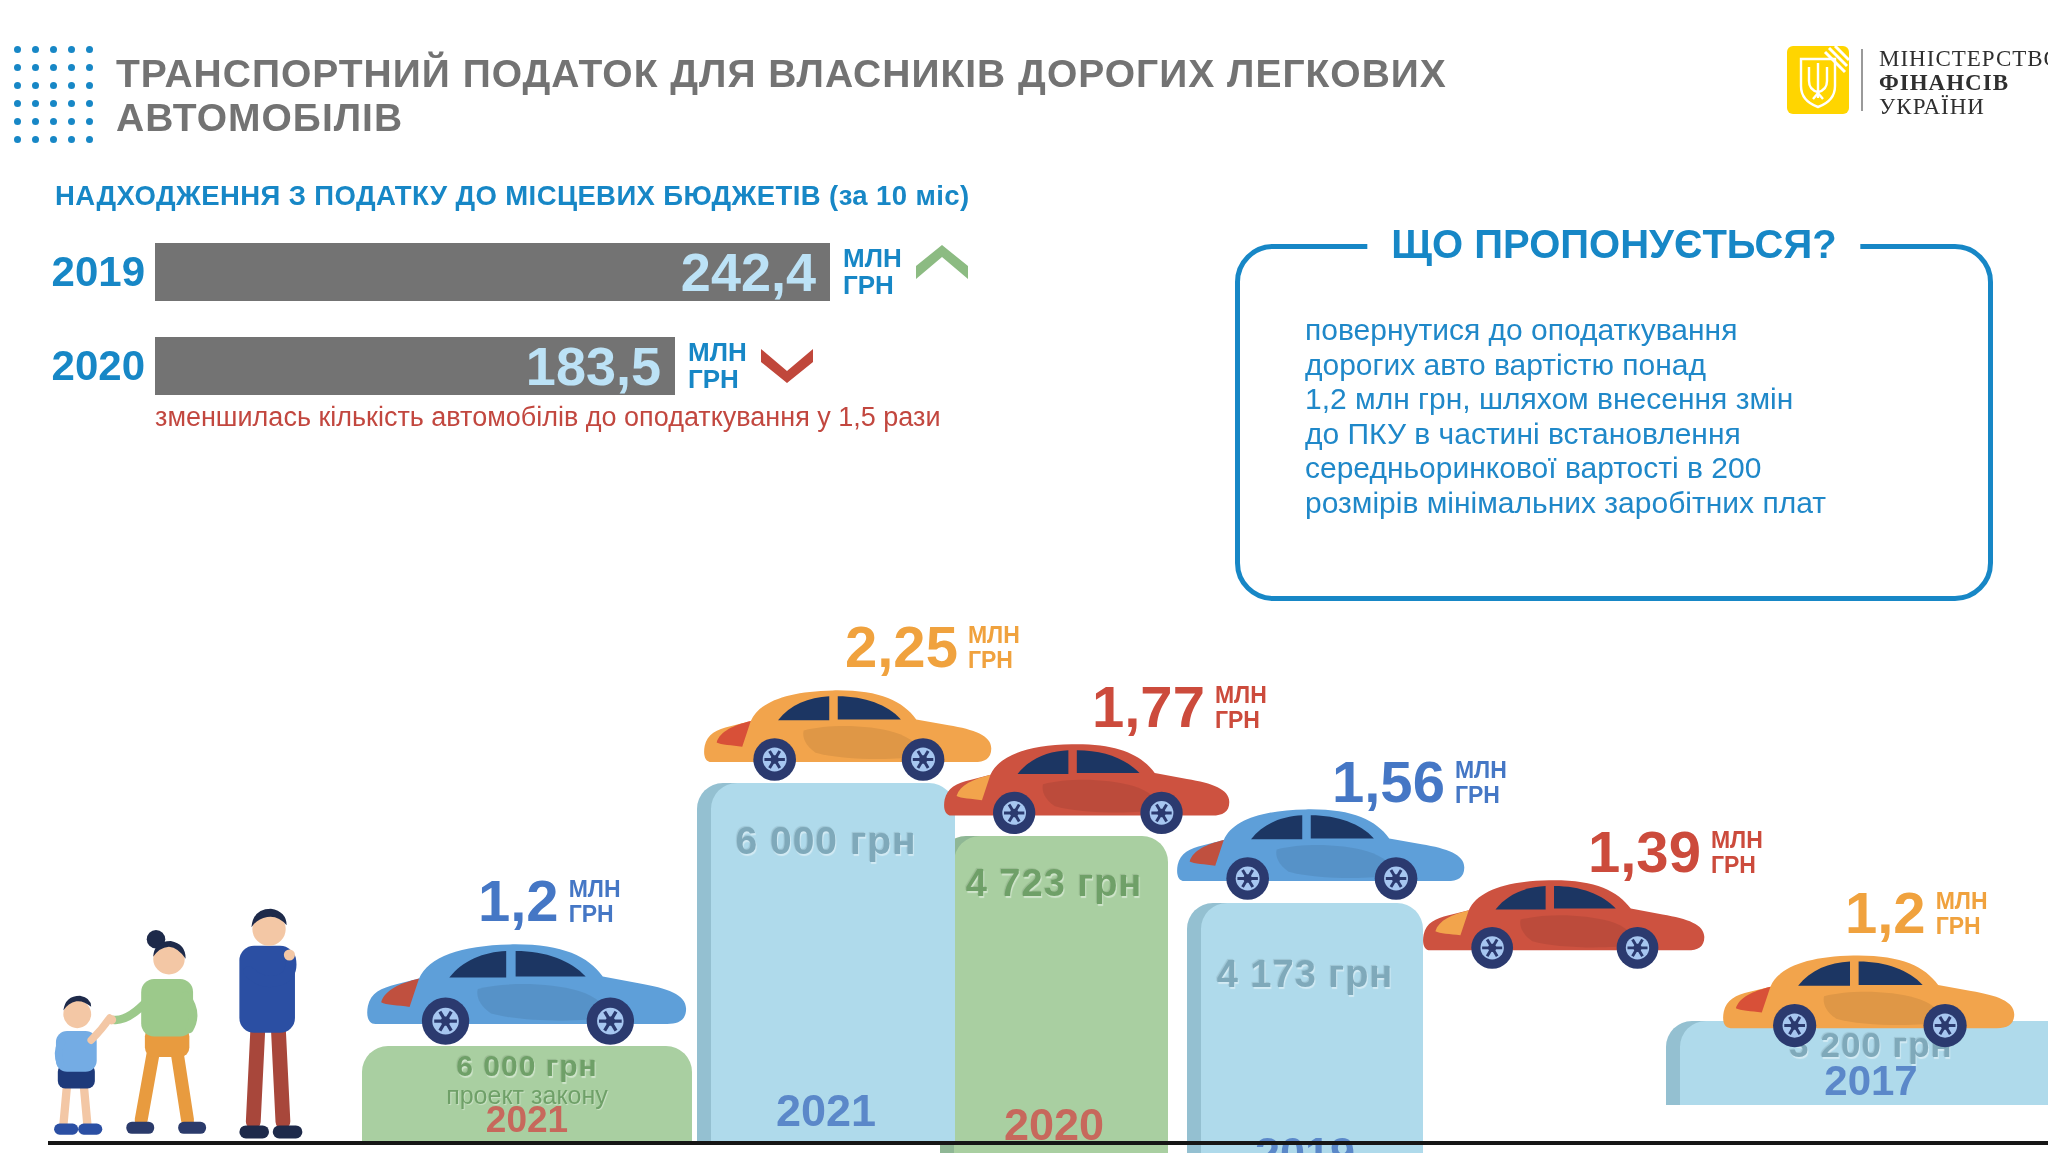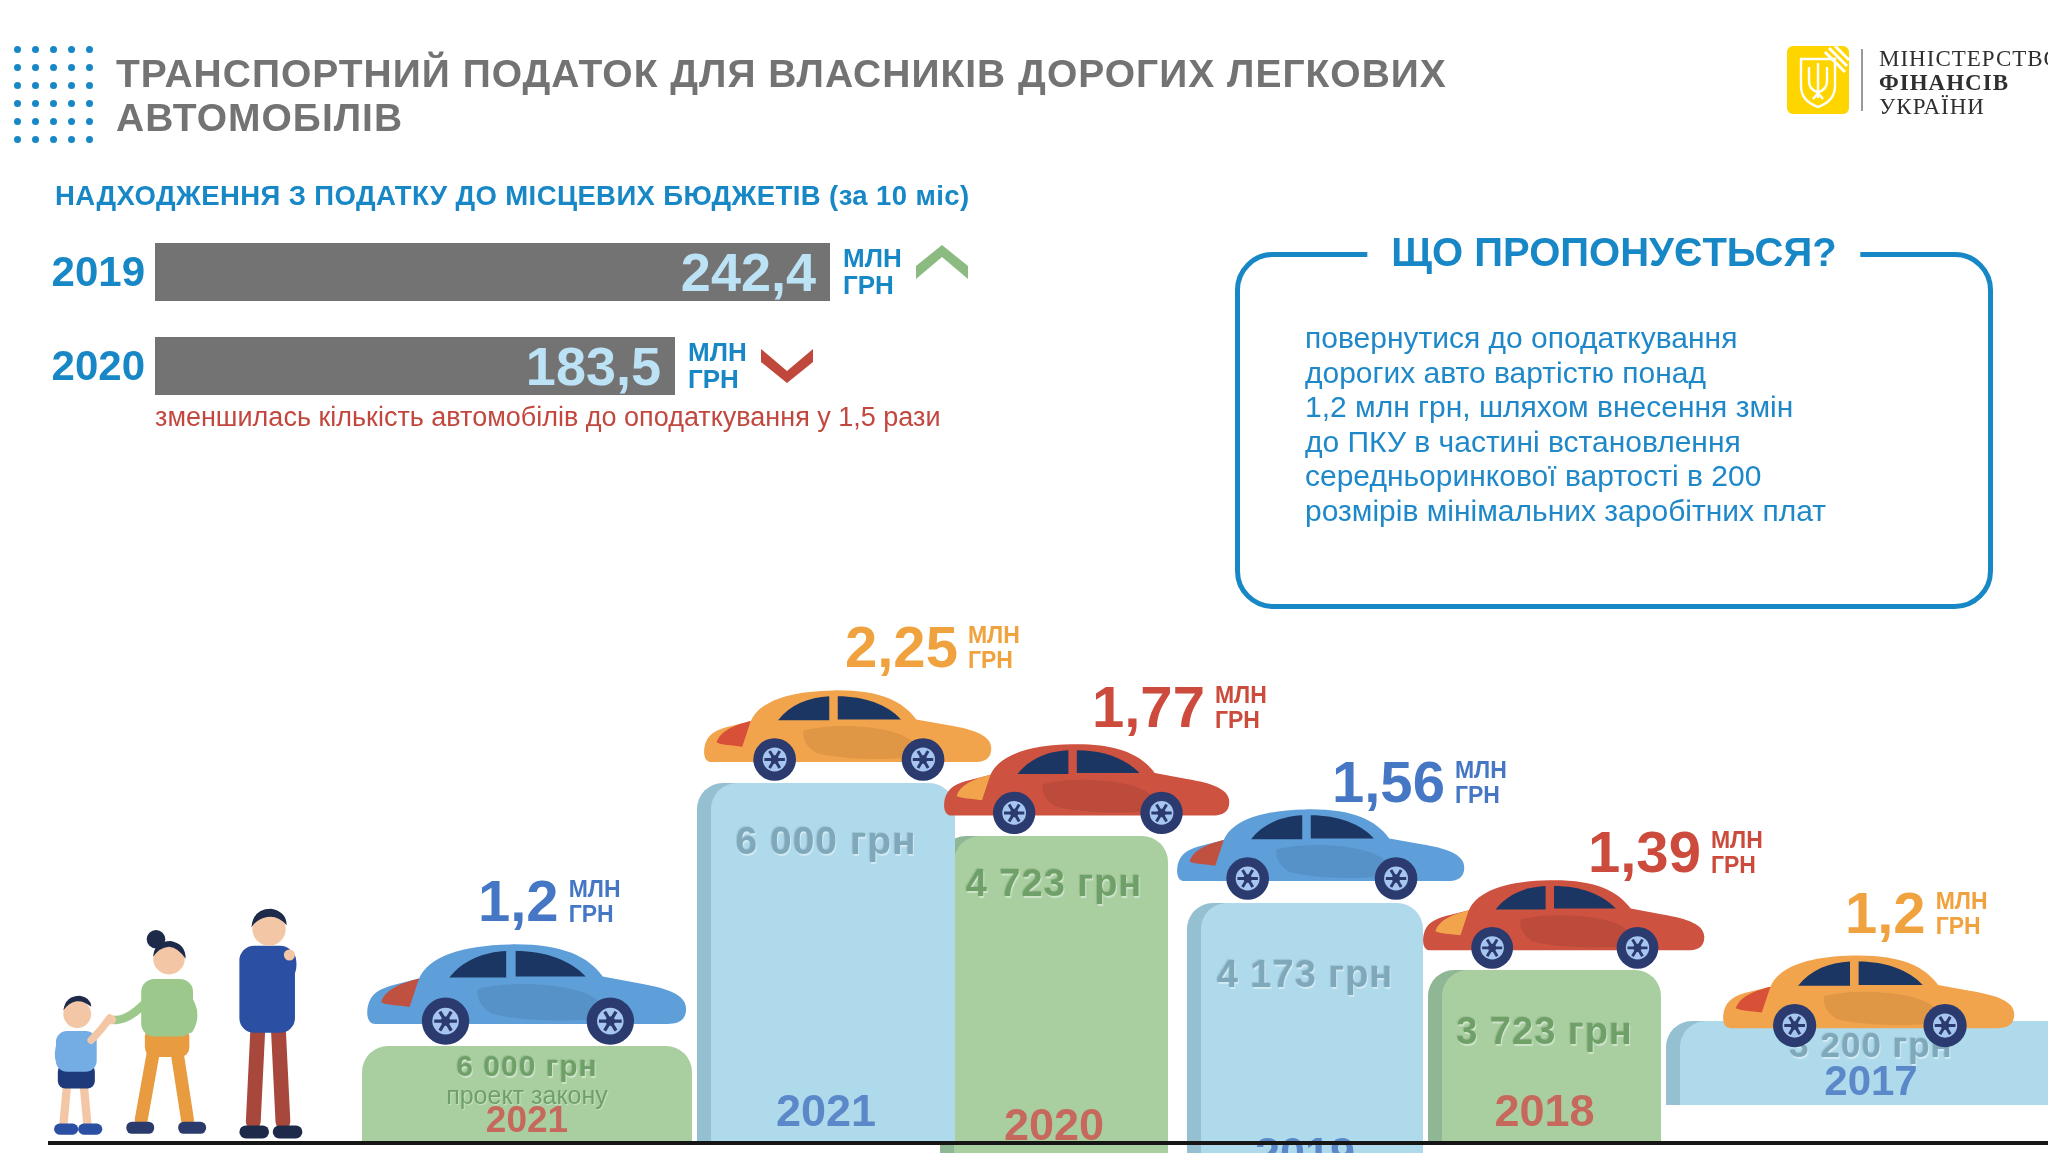--- a/index.html
+++ b/index.html
@@ -184,21 +184,21 @@
       <span>ГРН</span>
     </div>
     <svg class="trend" width="52" height="34" viewBox="0 0 52 34" style="margin-top:12px">
       <polygon points="0,0 26,22 52,0 52,13 26,34 0,13"></polygon>
     </svg>
   </div>
 
   <div class="chart-note">зменшилась кількість автомобілів до оподаткування у 1,5 рази</div>
 
 
-  <div class="callout" style="left:1235px;top:252px;width:748px;height:347px">
+  <div class="callout" style="left:1235px;top:244px;width:748px;height:347px">
     <div class="callout-heading">ЩО ПРОПОНУЄТЬСЯ?</div>
     <div class="callout-text prop-text">повернутися до оподаткування
 дорогих авто вартістю понад
 1,2 млн грн, шляхом внесення змін
 до ПКУ в частині встановлення
 середньоринкової вартості в 200
 розмірів мінімальних заробітних плат</div>
   </div>
 
   <div class="pedestal" style="left: 362px; top: 1046px; width: 330px; height: 95px; z-index: 16; --ped: #A9CFA1; --tax: #6FA068; --yr: #C7685C;">
@@ -215,24 +215,20 @@
   <div class="pedestal ped-shadow" style="left: 940px; top: 836px; width: 228px; height: 319px; z-index: 14; --ped: #A9CFA1; --tax: #6FA068; --yr: #C7685C;">
     <div class="ped-tax" style="top:26px;font-size:38px">4 723 грн</div>
     <div class="ped-year" style="font-size:45px">2020</div>
   </div>
 
   <div class="pedestal ped-shadow" style="left: 1187px; top: 903px; width: 236px; height: 281px; z-index: 13; --ped: #AFDAEB; --tax: #7FA9BA; --yr: #5B88C9;">
     <div class="ped-tax" style="top:50px;font-size:38px">4 173 грн</div>
     <div class="ped-year" style="font-size:45px">2019</div>
   </div>
 
-  <div class="pedestal ped-shadow" style="left: 1428px; top: 970px; width: 233px; height: 171px; z-index: 12; --ped: #A9CFA1; --tax: #6FA068; --yr: #C7685C;">
-    <div class="ped-tax" style="top:40px;font-size:38px">3 723 грн</div>
-    <div class="ped-year" style="font-size:45px">2018</div>
-  </div>
 
   <div class="pedestal ped-shadow" style="left: 1666px; top: 1021px; width: 382px; height: 84px; z-index: 11; padding-left: 28px; --ped: #AFDAEB; --tax: #7FA9BA; --yr: #5B88C9;">
     <div class="ped-tax" style="top:4px;font-size:35px">3 200 грн</div>
     <div class="ped-year" style="bottom:0;font-size:42px">2017</div>
   </div>
 
   <div class="car-wrap" style="left: 366px; top: 934px; width: 322px; --car: #5E9FD9; --accent: #C0503F;">
     <svg viewBox="0 0 340 120">
         <use href="#car-shape"></use>
       </svg>

